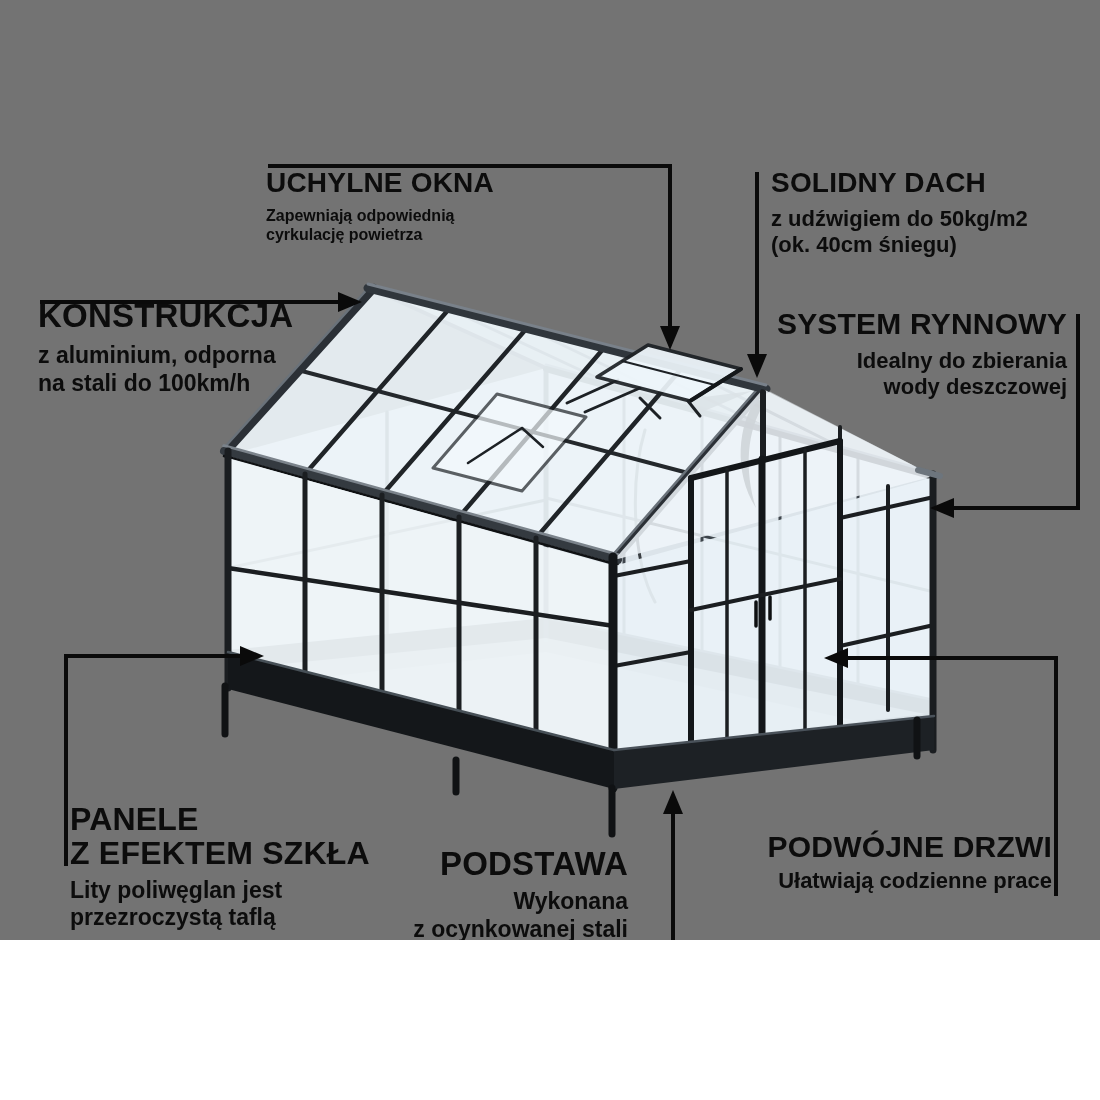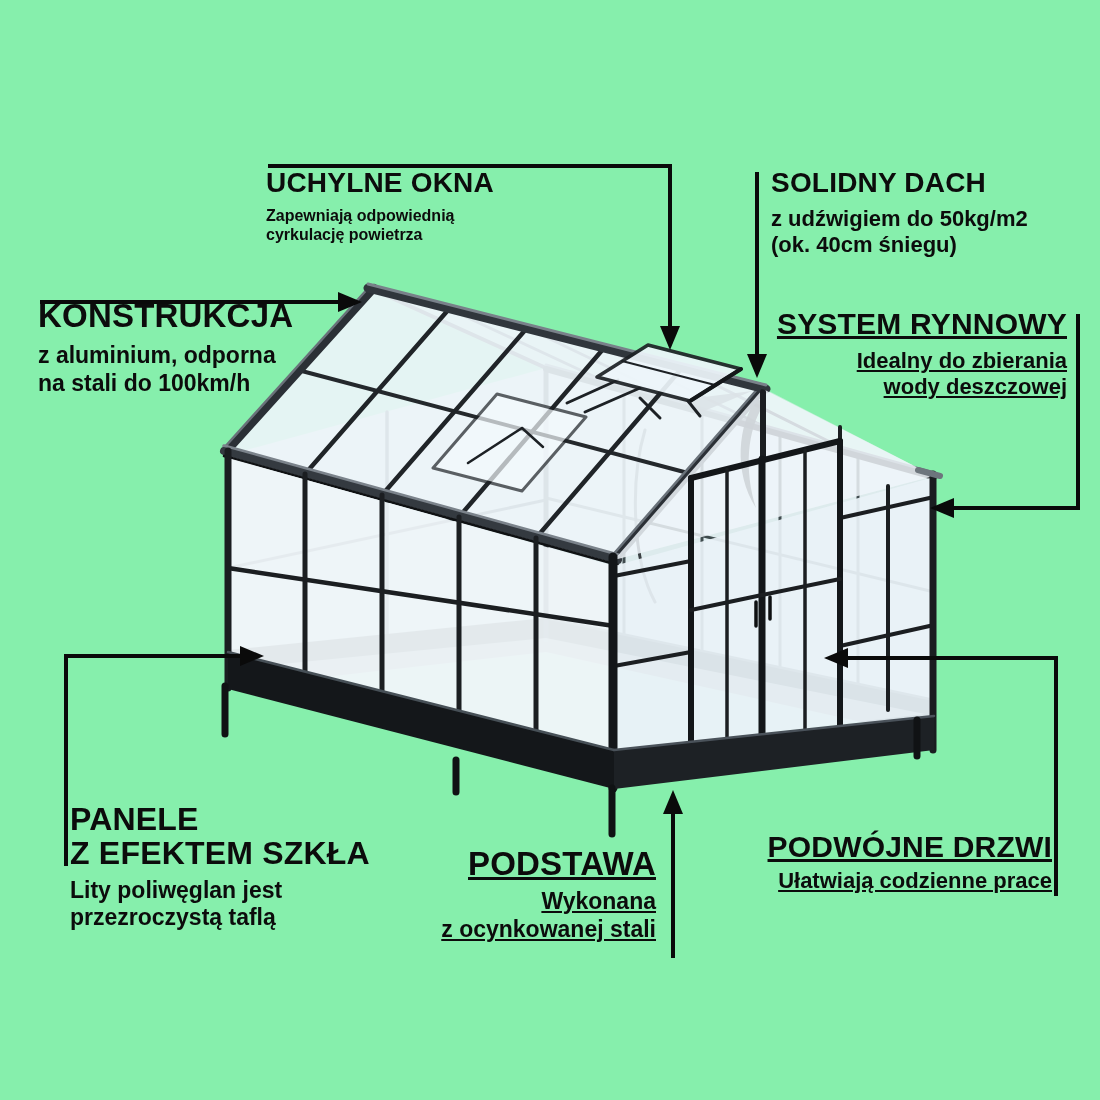--- a/index.html
+++ b/index.html
@@ -4,22 +4,22 @@
 <style>
   html, body {
     margin: 0;
     padding: 0;
     background: #ffffff;
     font-family: "Liberation Sans", sans-serif;
   }
   #canvas {
     position: relative;
     width: 1100px;
-    height: 1100px;
-    background: #86efac;
+    height: 940px;
+    background: #737373;
     overflow: hidden;
   }
   #scene {
     position: absolute;
     left: 0; top: 0;
   }
   .callout {
     position: absolute;
     color: #0c0c0c;
     font-weight: 700;
@@ -29,21 +29,21 @@
     font-weight: 700;
     letter-spacing: 0.2px;
     line-height: 1.06;
   }
   .callout .sub {
     font-weight: 700;
     line-height: 1.18;
     margin-top: 8px;
   }
   .callout .sub div { line-height: 1.2; }
-  .align-right { text-align: right; text-decoration: underline; }
+  .align-right { text-align: right; }
 
   #label-uchylne  { left: 266px; top: 168px; }
   #label-uchylne .title { font-size: 28px; }
   #label-uchylne .sub   { font-size: 16px; }
 
   #label-solidny  { left: 771px; top: 168px; }
   #label-solidny .title { font-size: 28px; }
   #label-solidny .sub   { font-size: 22px; }
 
   #label-konstrukcja { left: 38px; top: 299px; }
@@ -51,21 +51,21 @@
   #label-konstrukcja .sub   { font-size: 23px; }
 
   #label-rynnowy { right: 33px; top: 308px; }
   #label-rynnowy .title { font-size: 30px; }
   #label-rynnowy .sub   { font-size: 22px; }
 
   #label-panele { left: 70px; top: 803px; }
   #label-panele .title { font-size: 32px; }
   #label-panele .sub   { font-size: 23px; margin-top: 6px; }
 
-  #label-podstawa { right: 444px; top: 847px; }
+  #label-podstawa { right: 472px; top: 847px; }
   #label-podstawa .title { font-size: 33px; }
   #label-podstawa .sub   { font-size: 23px; margin-top: 6px; }
 
   #label-drzwi { right: 48px; top: 831px; }
   #label-drzwi .title { font-size: 30px; }
   #label-drzwi .sub   { font-size: 22px; margin-top: 5px; }
 </style>
 </head>
 <body>
 

